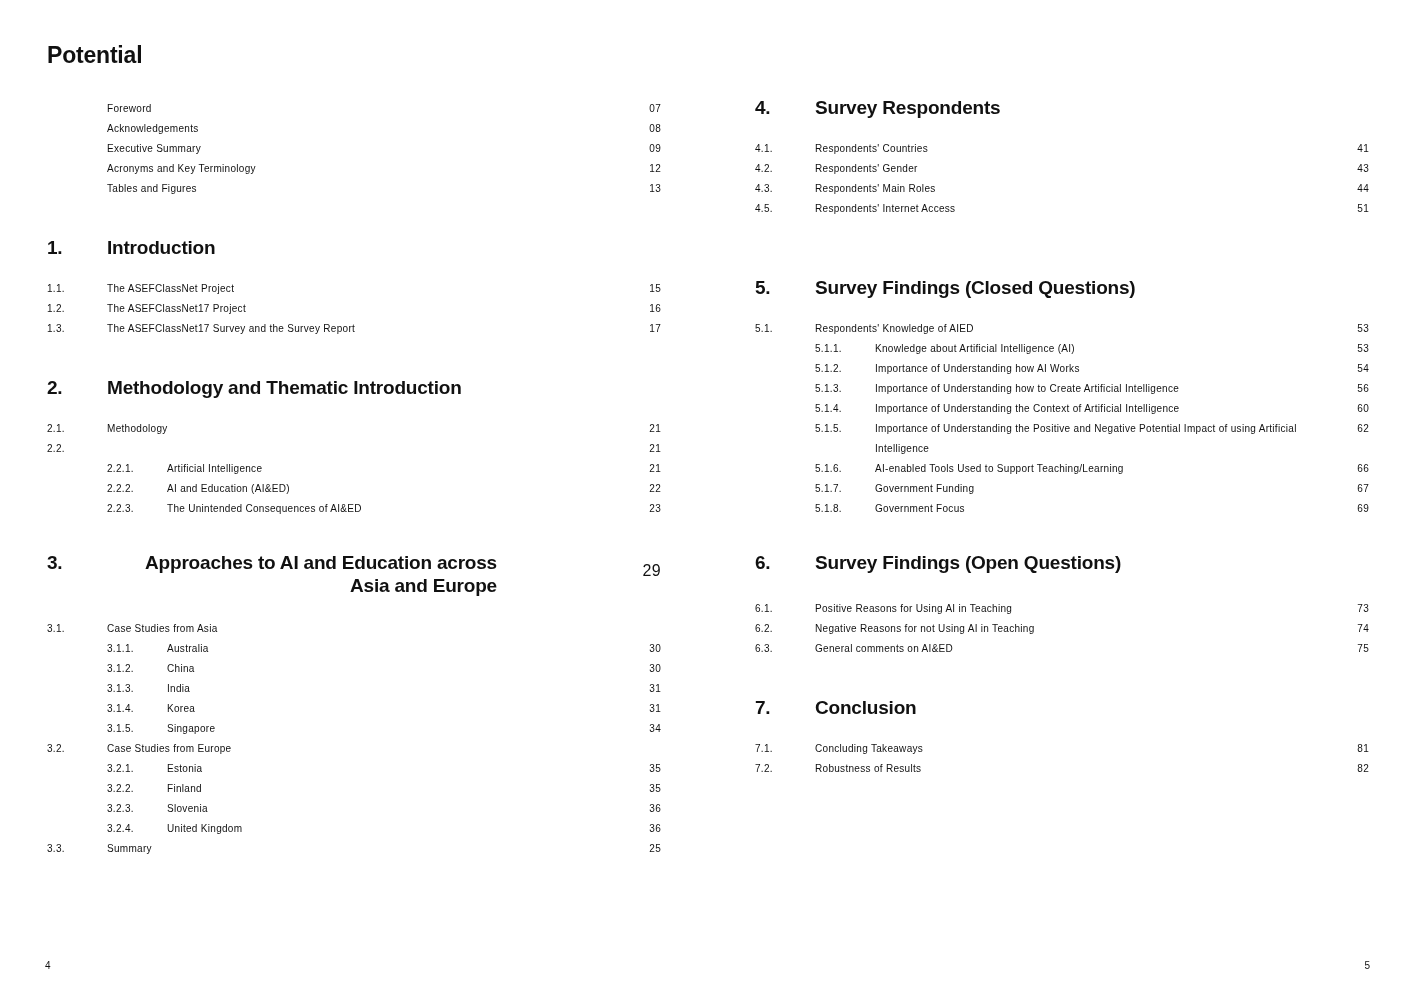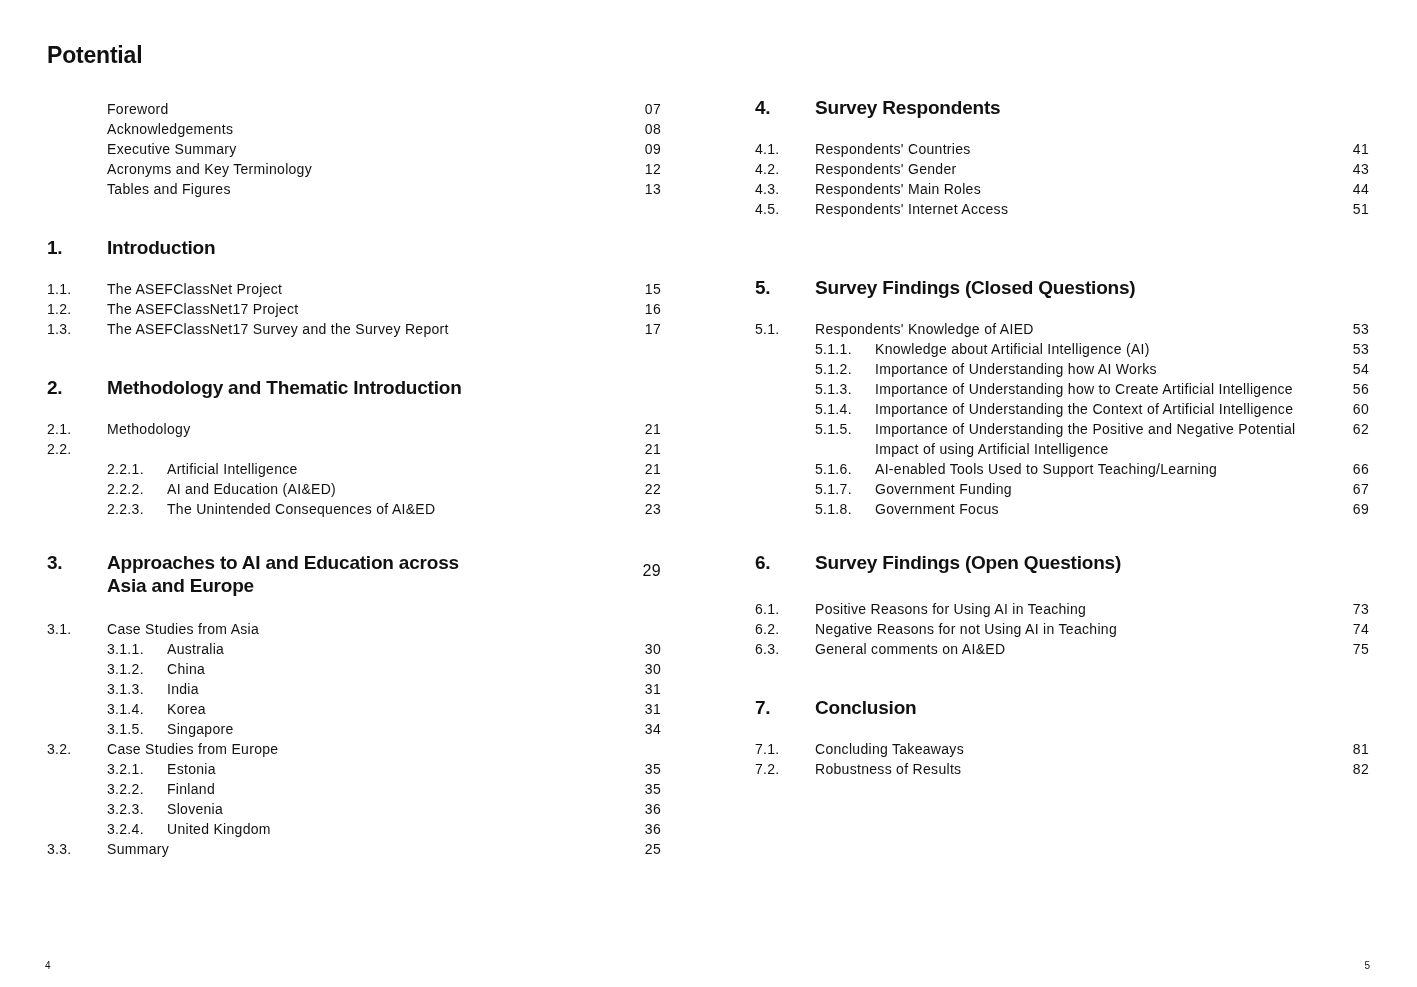--- a/index.html
+++ b/index.html
@@ -1,21 +1,21 @@
 <!DOCTYPE html>
 <html><head>
 <meta charset="utf-8">
 <style>
   html, body { margin:0; padding:0; background:#ffffff; }
   body { width:1417px; height:987px; position:relative; overflow:hidden; font-family:"Liberation Sans", sans-serif; color:#111111; }
   .page-title { position:absolute; left:47px; top:42px; font-size:23px; font-weight:bold; margin:0; letter-spacing:-0.2px; }
   .col { position:absolute; }
   .col-left { left:47px; width:614px; }
   .col-right { left:755px; width:614px; }
-  .row { position:relative; height:20px; font-size:14px; line-height:20px; letter-spacing:0.3px; white-space:nowrap; }
+  .row { position:relative; height:20px; font-size:10px; line-height:20px; letter-spacing:0.3px; white-space:nowrap; }
   .row .num { position:absolute; left:0; }
   .row .lbl { position:absolute; left:60px; }
   .row.sub .num { left:60px; }
   .row.sub .lbl { left:120px; }
   .row .pg { position:absolute; right:0; }
   .row.wrap { height:40px; }
   .row.wrap .lbl { white-space:normal; width:440px; line-height:20px; }
   .h { position:relative; font-size:19px; font-weight:bold; line-height:23px; letter-spacing:-0.2px; }
   .h .num { position:absolute; left:0; }
   .h .lbl { position:absolute; left:60px; width:400px; }
@@ -99,21 +99,21 @@
   <div class="row sub">
       <span class="num">2.2.3.</span>
       <span class="lbl">The Unintended Consequences of AI&amp;ED</span>
       <span class="pg">23</span>
     </div>
 </div>
 
 <div class="col col-left" style="top:551px;">
   <div class="h" style="height:68px;">
       <span class="num">3.</span>
-      <span class="lbl" style="width:390px;">Approaches to AI and Education across Asia and Europe</span>
+      <span class="lbl" style="width:390px;text-align:right;">Approaches to AI and Education across Asia and Europe</span>
       <span class="pg" style="top:8px;">29</span>
     </div>
   <div class="row">
       <span class="num">3.1.</span>
       <span class="lbl">Case Studies from Asia</span>
       <span class="pg"></span>
     </div>
   <div class="row sub">
       <span class="num">3.1.1.</span>
       <span class="lbl">Australia</span>

